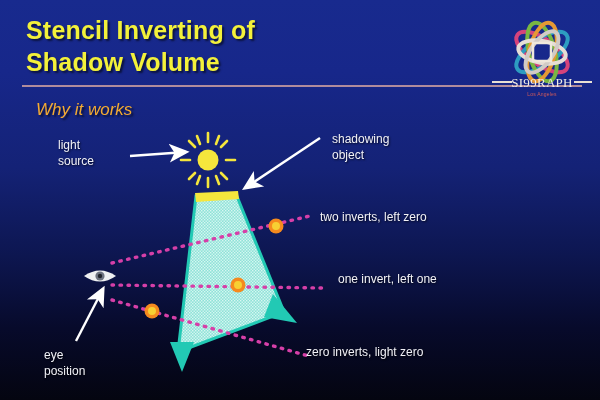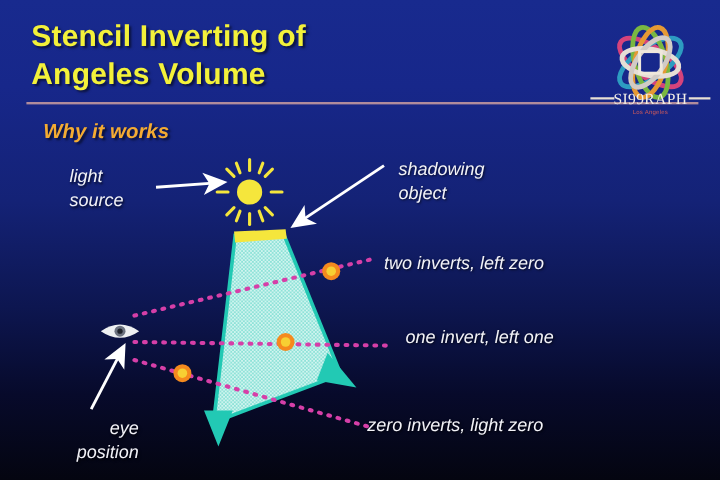--- a/index.html
+++ b/index.html
@@ -45,21 +45,21 @@
     height: 2px;
     background: #b08c9c;
   }
 
   #subtitle {
     position: absolute;
     left: 36px;
     top: 100px;
     color: #f4ab32;
     font-size: 17px;
-    font-weight: bold;
+    font-weight: normal;
     font-style: italic;
     text-shadow: 2px 2px 2px rgba(0,0,0,0.6);
   }
 
   
   #logo {
     position: absolute;
     left: 490px;
     top: 12px;
     width: 104px;
@@ -85,50 +85,49 @@
     text-align: center;
     color: #d05a5a;
     font-size: 5px;
     letter-spacing: 0.2px;
   }
 
   
   .label {
     position: absolute;
     color: #f2f2f7;
-    font-size: 15px;
+    font-size: 12px;
     line-height: 1.3;
     white-space: pre-line;
     text-shadow: 1px 1px 2px rgba(0,0,0,0.7);
-    font-style: italic;
   }
   #lbl-light    { left: 58px;  top: 138px; }
   #lbl-shadow   { left: 332px; top: 132px; }
   #lbl-two      { left: 320px; top: 210px; }
   #lbl-one      { left: 338px; top: 272px; }
   #lbl-zero     { left: 306px; top: 345px; }
-  #lbl-eye      { left: 64px;  top: 348px; text-align: right; }
+  #lbl-eye      { left: 44px;  top: 348px; }
 
   
   #diagram {
     position: absolute;
     left: 0;
     top: 0;
     width: 600px;
     height: 400px;
   }
 </style>
 </head>
 <body>
 
 <div id="slide">
 
   <div id="title">
     <span class="line">Stencil Inverting of</span>
-    <span class="line">Angeles Volume</span>
+    <span class="line">Shadow Volume</span>
   </div>
 
   <div id="divider"></div>
 
   <div id="subtitle">Why it works</div>
 
   <svg id="logo" viewBox="0 0 104 92">
     <g fill="none" stroke-width="4" opacity="0.95">
       <ellipse cx="52" cy="40" rx="30" ry="13" stroke="#e0457b" transform="rotate(35 52 40)"></ellipse>
       <ellipse cx="52" cy="40" rx="30" ry="13" stroke="#2fa3c4" transform="rotate(-35 52 40)"></ellipse>

